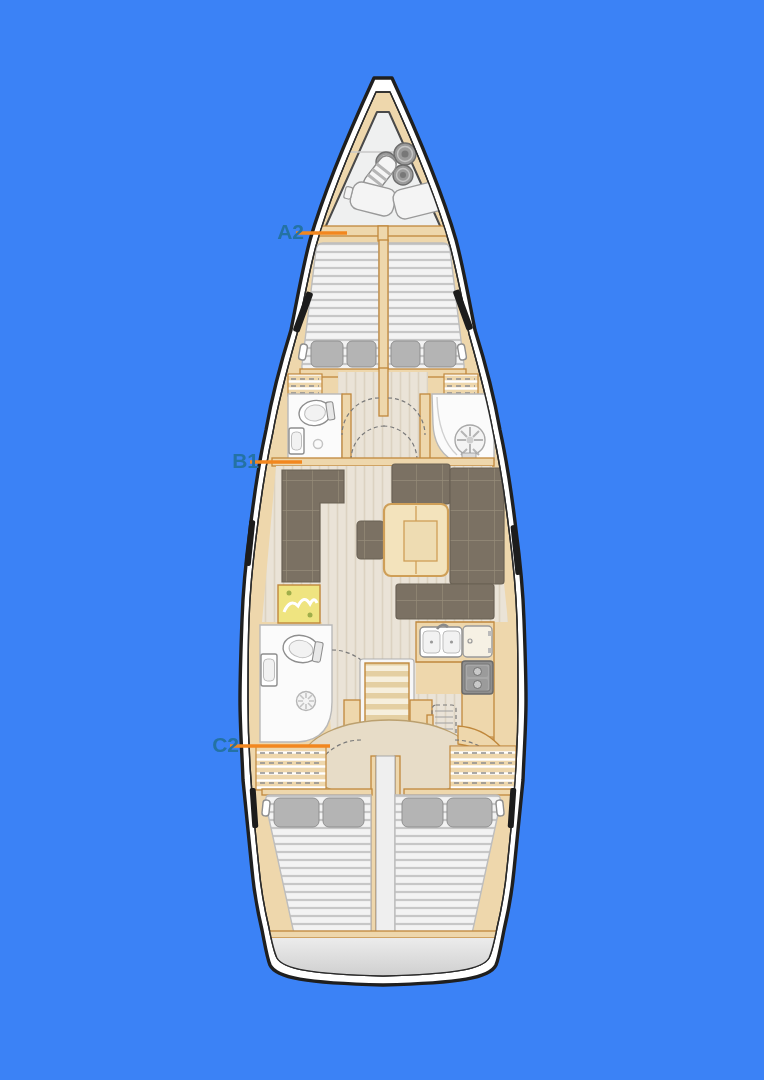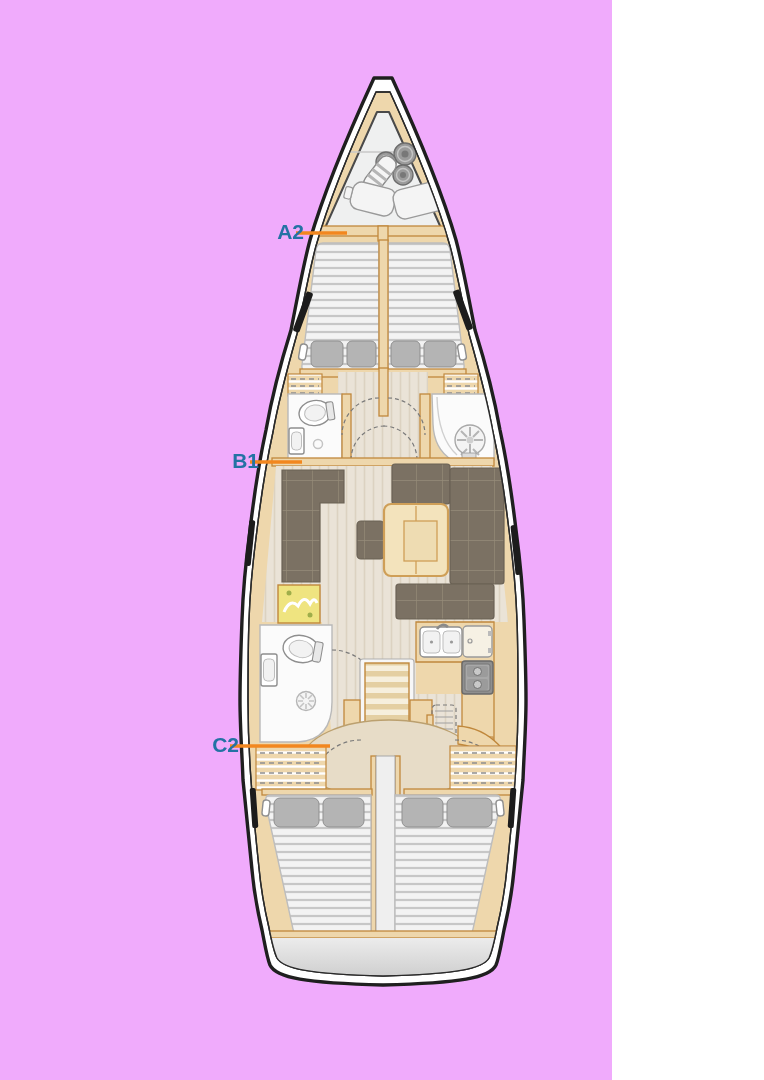--- a/index.html
+++ b/index.html
@@ -1,16 +1,16 @@
 <!DOCTYPE html>
 <html><head>
 <meta charset="utf-8">
 <style>
   html,body{margin:0;padding:0;background:#ffffff;}
-  .stage{position:relative;width:612px;height:1080px;background:#f0abfc;overflow:hidden;font-family:"Liberation Sans",sans-serif;}
+  .stage{position:relative;width:764px;height:1080px;background:#3b82f6;overflow:hidden;font-family:"Liberation Sans",sans-serif;}
   svg{position:absolute;left:0;top:0;display:block;}
   .hull-outer{fill:#ffffff;stroke:#1f1f1f;stroke-width:3.4;stroke-linejoin:round;}
   .hull-inner{fill:#eed7ac;stroke:#2a2a2a;stroke-width:1.4;stroke-linejoin:round;}
   .hull-inner-line{fill:none;stroke:#2a2a2a;stroke-width:1.4;}
   .wood{fill:#eed7ac;stroke:#c0883c;stroke-width:1.3;}
   .wood2{fill:#f3e3bc;stroke:#cf9f57;stroke-width:2.2;}
   .white-room{fill:#fbfbfb;stroke:#b9b9b9;stroke-width:1.4;}
   .fixture{fill:#ffffff;stroke:#8f8f8f;stroke-width:1.4;}
   .fixture-in{fill:#f2f2f2;stroke:#bdbdbd;stroke-width:1;}
   .gray-item{fill:#a9a9a9;stroke:#7a7a7a;stroke-width:1.3;}

